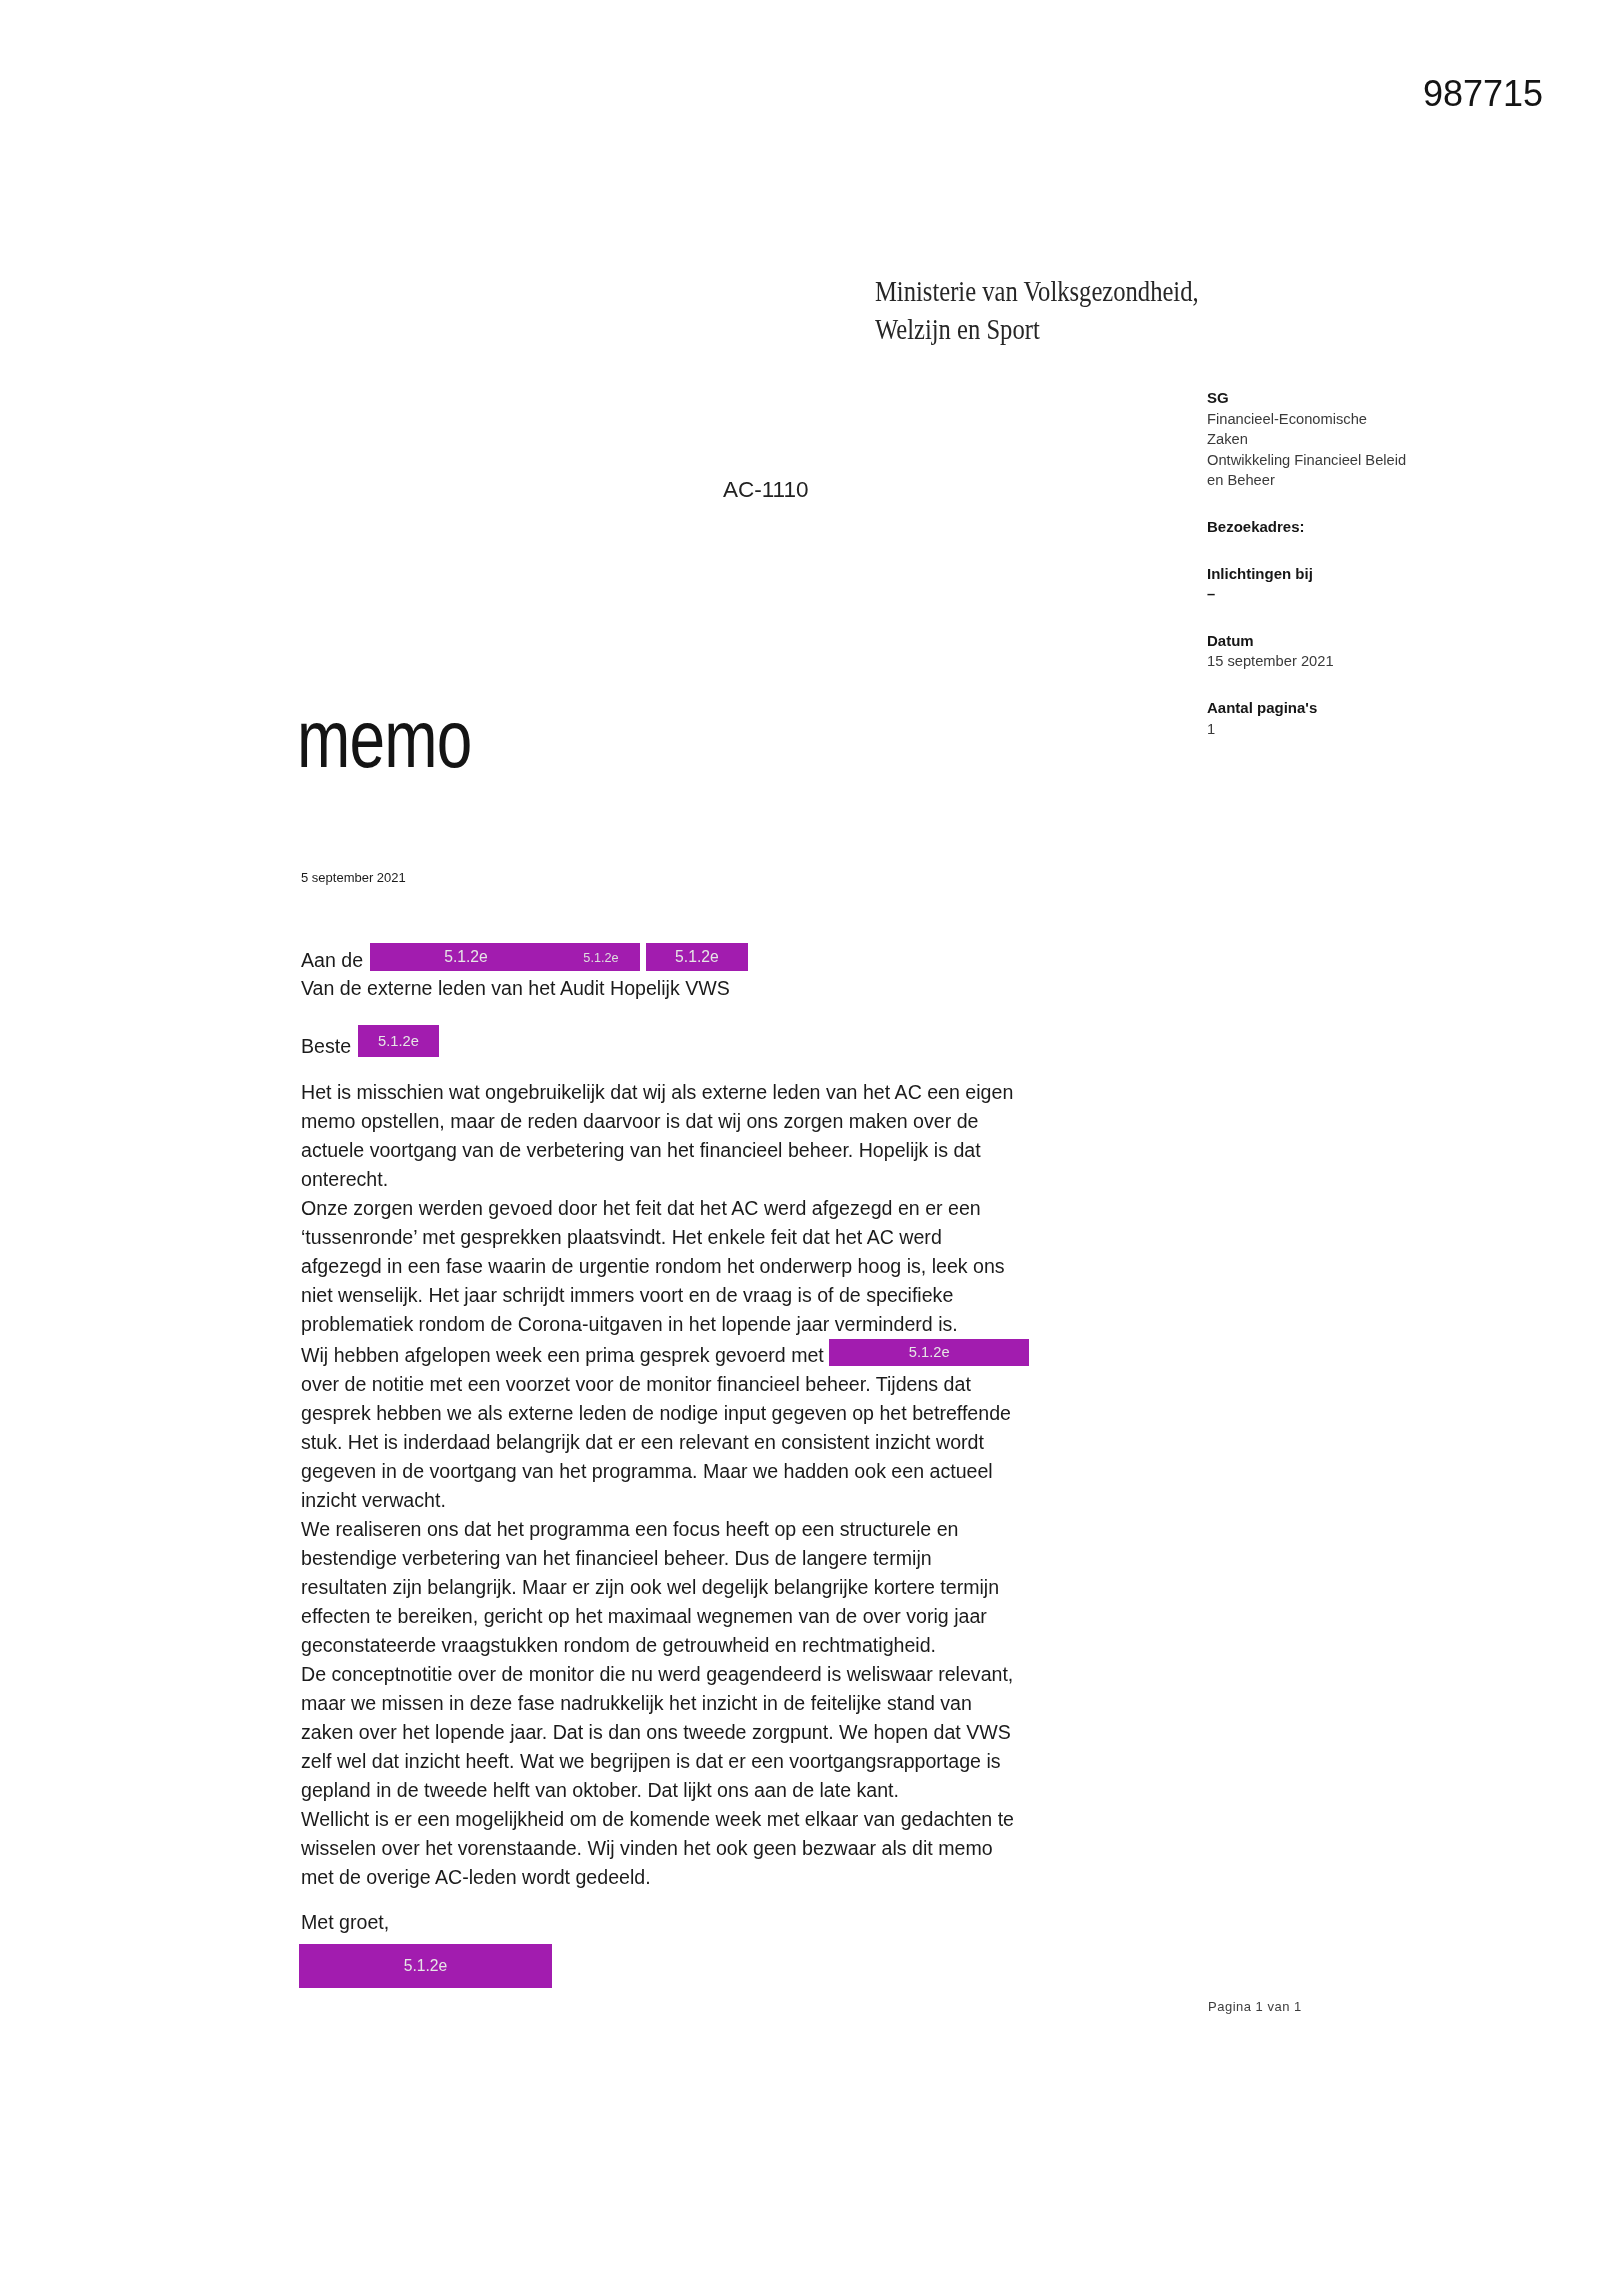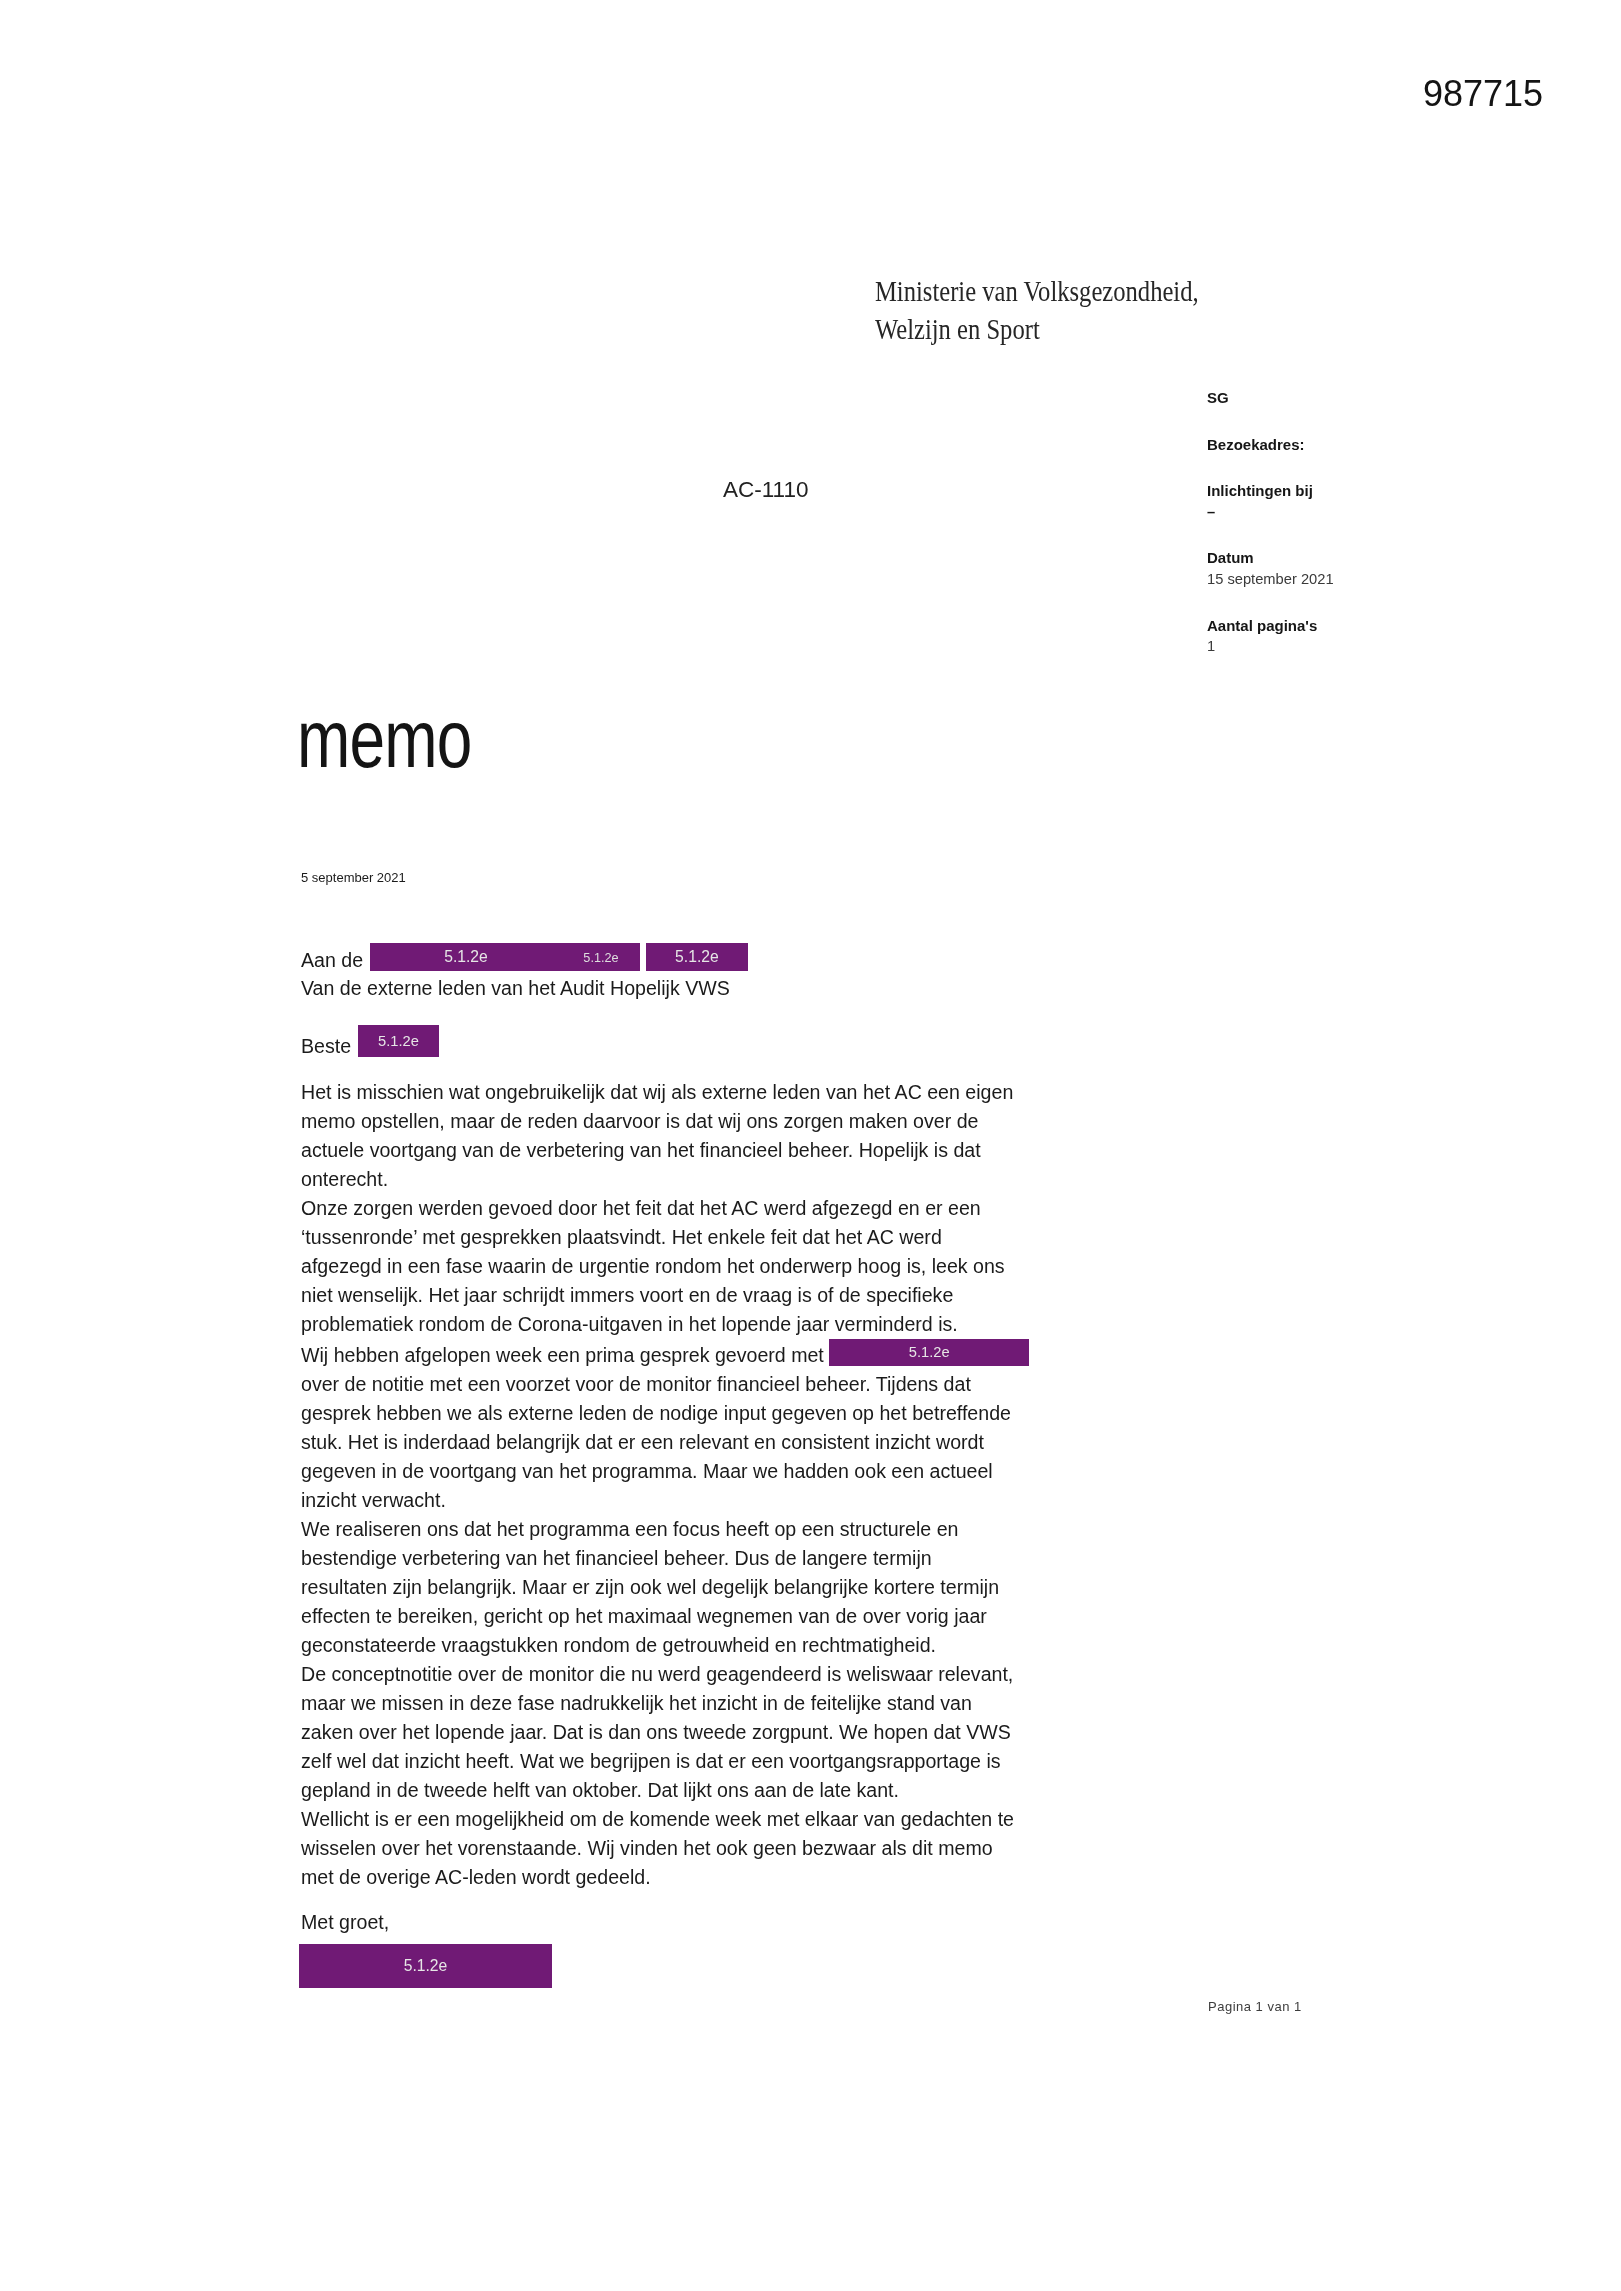--- a/index.html
+++ b/index.html
@@ -64,21 +64,21 @@
     white-space: pre-wrap; color: #1b1b1b;
   }
 
   #closing { left: 301px; top: 1911px; font-size: 19.6px; }
 
   #footer-page { left: 1208px; top: 1999px; font-size: 13px; color: #3d3d3d; letter-spacing: 0.5px; }
 
   
   .redact {
     display: inline-block;
-    background: #701a75; color: #e6e6e6;
+    background: #a21caf; color: #e6e6e6;
     text-align: center; font-size: 15.7px;
     vertical-align: text-bottom;
     overflow: hidden;
   }
   .r-aan-a  { width: 192px; height: 28px; line-height: 28px; margin-left: 6.9px; }
   .r-aan-a2 { width: 78px;  height: 28px; line-height: 30px; font-size: 12.7px; color: #dedede; }
   .r-aan-b  { width: 102px; height: 28px; line-height: 28px; margin-left: 5.9px; }
   .r-beste  { width: 81px;  height: 32px; line-height: 32px; margin-left: 6.9px; font-size: 14.7px; }
   .r-body   { width: 200px; height: 27.4px; line-height: 27.4px; font-size: 14.7px; }
   .r-sign   {
@@ -89,20 +89,24 @@
 </head>
 <body>
 
 <div class="abs" id="corner-number">987715</div>
 
 <div class="abs" id="ministry-name">Ministerie van Volksgezondheid,
 Welzijn en Sport</div>
 
 <div class="abs" id="sidebar">
   <div class="sb-label first">SG</div>
+  <div class="sb-lines">Financieel-Economische
+Zaken
+Ontwikkeling Financieel Beleid
+en Beheer</div>
   <div class="sb-label">Bezoekadres:</div>
   <div class="sb-label">Inlichtingen bij</div>
   <div class="sb-dash">–</div>
   <div class="sb-label">Datum</div>
   <div class="sb-lines">15 september 2021</div>
   <div class="sb-label">Aantal pagina's</div>
   <div class="sb-lines">1</div>
 </div>
 
 <div class="abs" id="doc-code">AC-1110</div>

